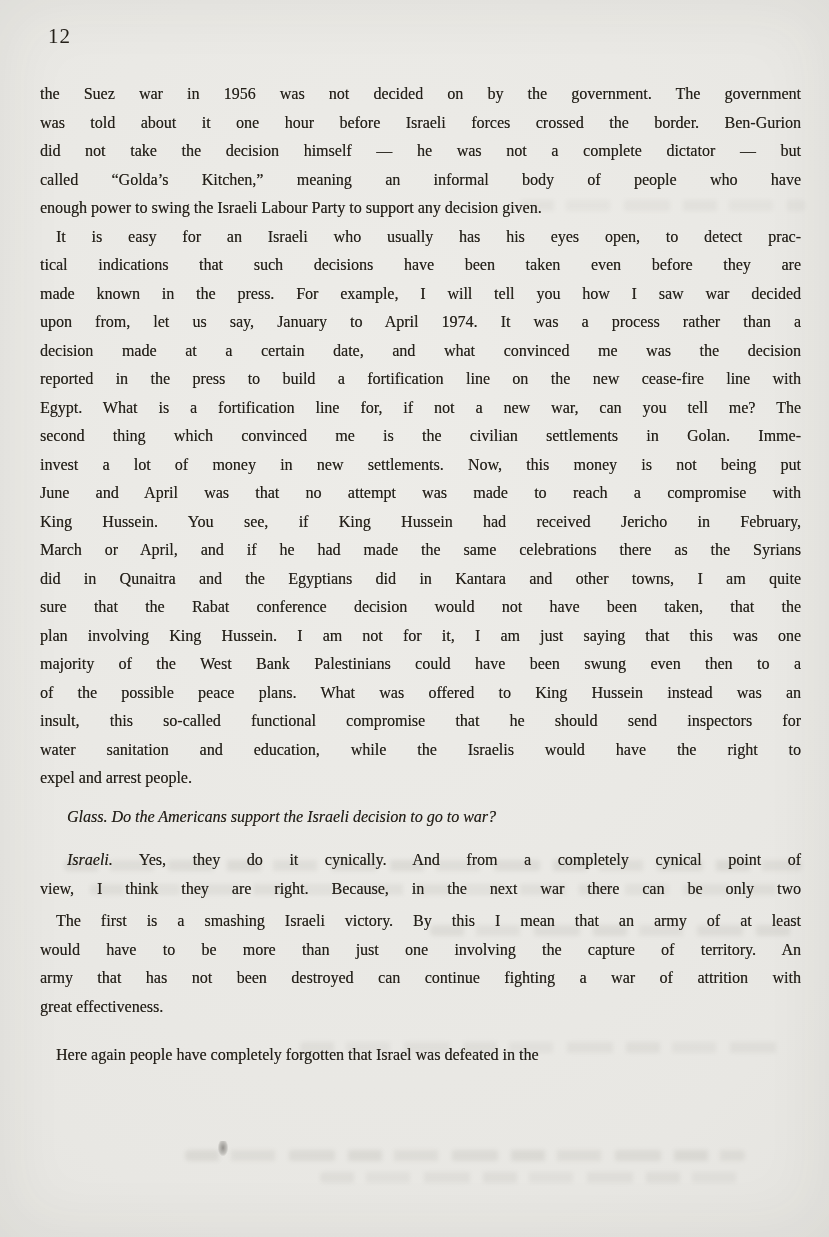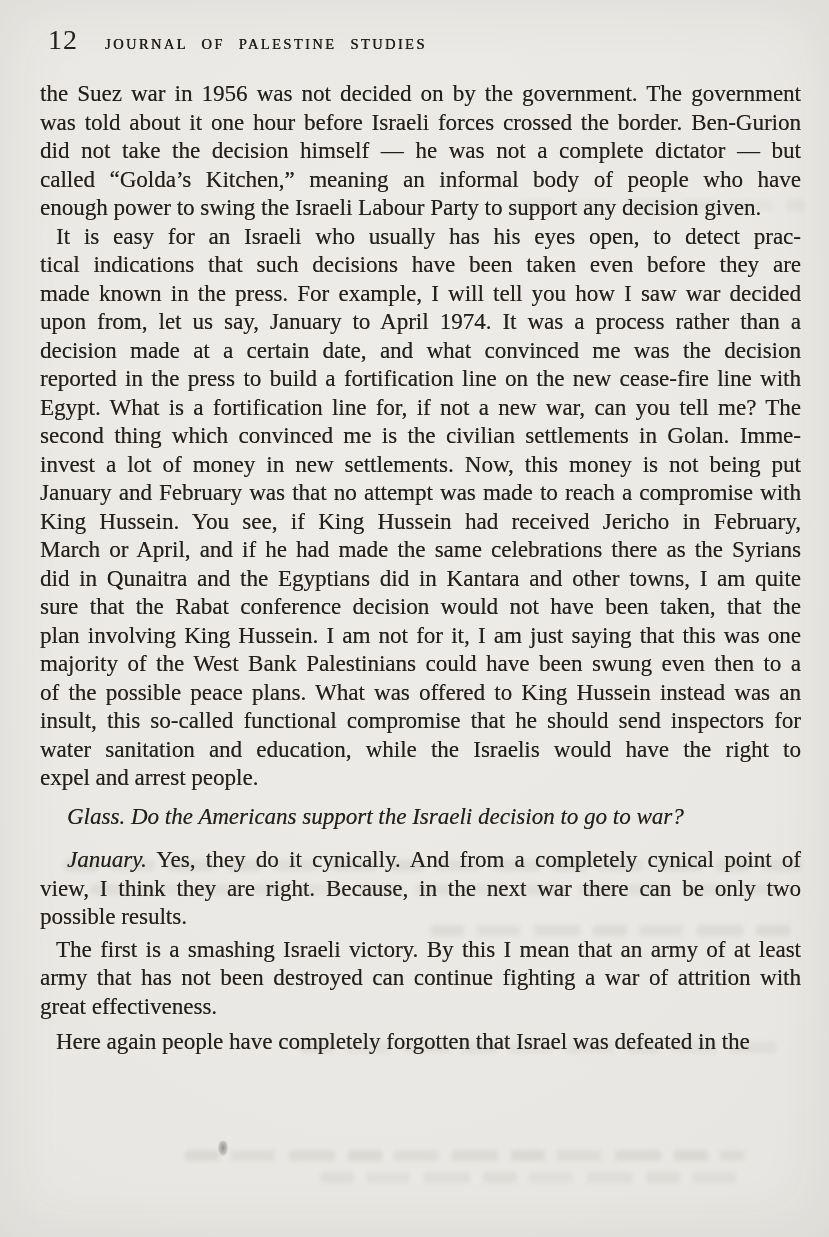--- a/index.html
+++ b/index.html
@@ -14,48 +14,48 @@
     overflow: hidden;
     color: #242019;
     background: radial-gradient(130% 120% at 45% 35%, #edece8 0%, #e8e7e3 55%, #dfdeD9 100%);
     box-shadow: inset 0 0 70px rgba(60,55,45,0.07);
   }
   header {
     position: absolute; top: 24px; left: 48px;
     display: flex; align-items: baseline;
     z-index: 2;
   }
-  .page-number { font-size: 28px; letter-spacing: 1px; }
+  .page-number { font-size: 21px; letter-spacing: 1px; }
   .running-title {
     margin-left: 27px;
     font-size: 14.5px;
     letter-spacing: 2.4px;
     word-spacing: 8px;
     text-shadow: 0.35px 0 0 currentColor;
   }
   main {
     position: absolute; top: 80px; left: 40px;
     width: 761px;
-    font-size: 23px;
+    font-size: 16px;
     line-height: 28.5px;
     z-index: 2;
   }
   .para { margin: 0; }
   .line {
     text-align: justify;
     text-align-last: justify;
     text-shadow: 0.2px 0 0 rgba(36,32,25,0.55);
   }
   .line.last { text-align-last: left; }
   .line.indent { text-indent: 16px; }
   .para.question .line.indent, .para.answer .line.indent { text-indent: 27px; }
   .line.italic, .speaker { font-style: italic; }
   .para.question { margin: 10px 0 15px; }
   .para.answer { margin-bottom: 4px; }
-  .para:last-child { margin-top: 7px; }
+  .para:last-child { margin-top: 20px; }
 
   
   .ghost {
     position: absolute; z-index: 1;
     height: 11px;
     background: repeating-linear-gradient(90deg,
       rgba(112,109,100,0.30) 0px 34px, rgba(112,109,100,0) 34px 46px,
       rgba(112,109,100,0.24) 46px 90px, rgba(112,109,100,0) 90px 104px,
       rgba(112,109,100,0.28) 104px 150px, rgba(112,109,100,0) 150px 163px);
     filter: blur(2.2px);
@@ -78,21 +78,20 @@
     filter: blur(0.4px);
   }
 </style>
 </head>
 <body>
 
 <div class="page">
 
   <header>
     <span class="page-number">12</span>
-    <span class="running-title">JOURNAL OF PALESTINE STUDIES</span>
   </header>
 
   <div class="ghost g1"></div>
   <div class="ghost g2"></div>
   <div class="ghost g3"></div>
   <div class="ghost g4"></div>
   <div class="ghost g5"></div>
   <div class="ghost g6"></div>
   <div class="ghost g7"></div>
 
@@ -109,42 +108,42 @@
       <div class="para body">
         <div class="line indent">It is easy for an Israeli who usually has his eyes open, to detect prac-</div>
         <div class="line">tical indications that such decisions have been taken even before they are</div>
         <div class="line">made known in the press. For example, I will tell you how I saw war decided</div>
         <div class="line">upon from, let us say, January to April 1974. It was a process rather than a</div>
         <div class="line">decision made at a certain date, and what convinced me was the decision</div>
         <div class="line">reported in the press to build a fortification line on the new cease-fire line with</div>
         <div class="line">Egypt. What is a fortification line for, if not a new war, can you tell me? The</div>
         <div class="line">second thing which convinced me is the civilian settlements in Golan. Imme-</div>
         <div class="line">invest a lot of money in new settlements. Now, this money is not being put</div>
-        <div class="line">January and February was that no attempt was made to reach a compromise with</div>
+        <div class="line">June and April was that no attempt was made to reach a compromise with</div>
         <div class="line">King Hussein. You see, if King Hussein had received Jericho in February,</div>
         <div class="line">March or April, and if he had made the same celebrations there as the Syrians</div>
         <div class="line">did in Qunaitra and the Egyptians did in Kantara and other towns, I am quite</div>
         <div class="line">sure that the Rabat conference decision would not have been taken, that the</div>
         <div class="line">plan involving King Hussein. I am not for it, I am just saying that this was one</div>
         <div class="line">majority of the West Bank Palestinians could have been swung even then to a</div>
         <div class="line">of the possible peace plans. What was offered to King Hussein instead was an</div>
         <div class="line">insult, this so-called functional compromise that he should send inspectors for</div>
         <div class="line">water sanitation and education, while the Israelis would have the right to</div>
         <div class="line last">expel and arrest people.</div>
       </div>
       <div class="para question">
         <div class="line last indent italic"><span class="speaker">Glass.</span> <span>Do the Americans support the Israeli decision to go to war?</span></div>
       </div>
       <div class="para answer">
-        <div class="line indent"><span class="speaker">January.</span> <span>Yes, they do it cynically. And from a completely cynical point of</span></div>
+        <div class="line indent"><span class="speaker">Israeli.</span> <span>Yes, they do it cynically. And from a completely cynical point of</span></div>
         <div class="line">view, I think they are right. Because, in the next war there can be only two</div>
-        <div class="line last">possible results.</div>
       </div>
       <div class="para body">
         <div class="line indent">The first is a smashing Israeli victory. By this I mean that an army of at least</div>
+        <div class="line">would have to be more than just one involving the capture of territory. An</div>
         <div class="line">army that has not been destroyed can continue fighting a war of attrition with</div>
         <div class="line last">great effectiveness.</div>
       </div>
       <div class="para body">
         <div class="line last indent">Here again people have completely forgotten that Israel was defeated in the</div>
       </div>
     </main>
 
 </div>
 

